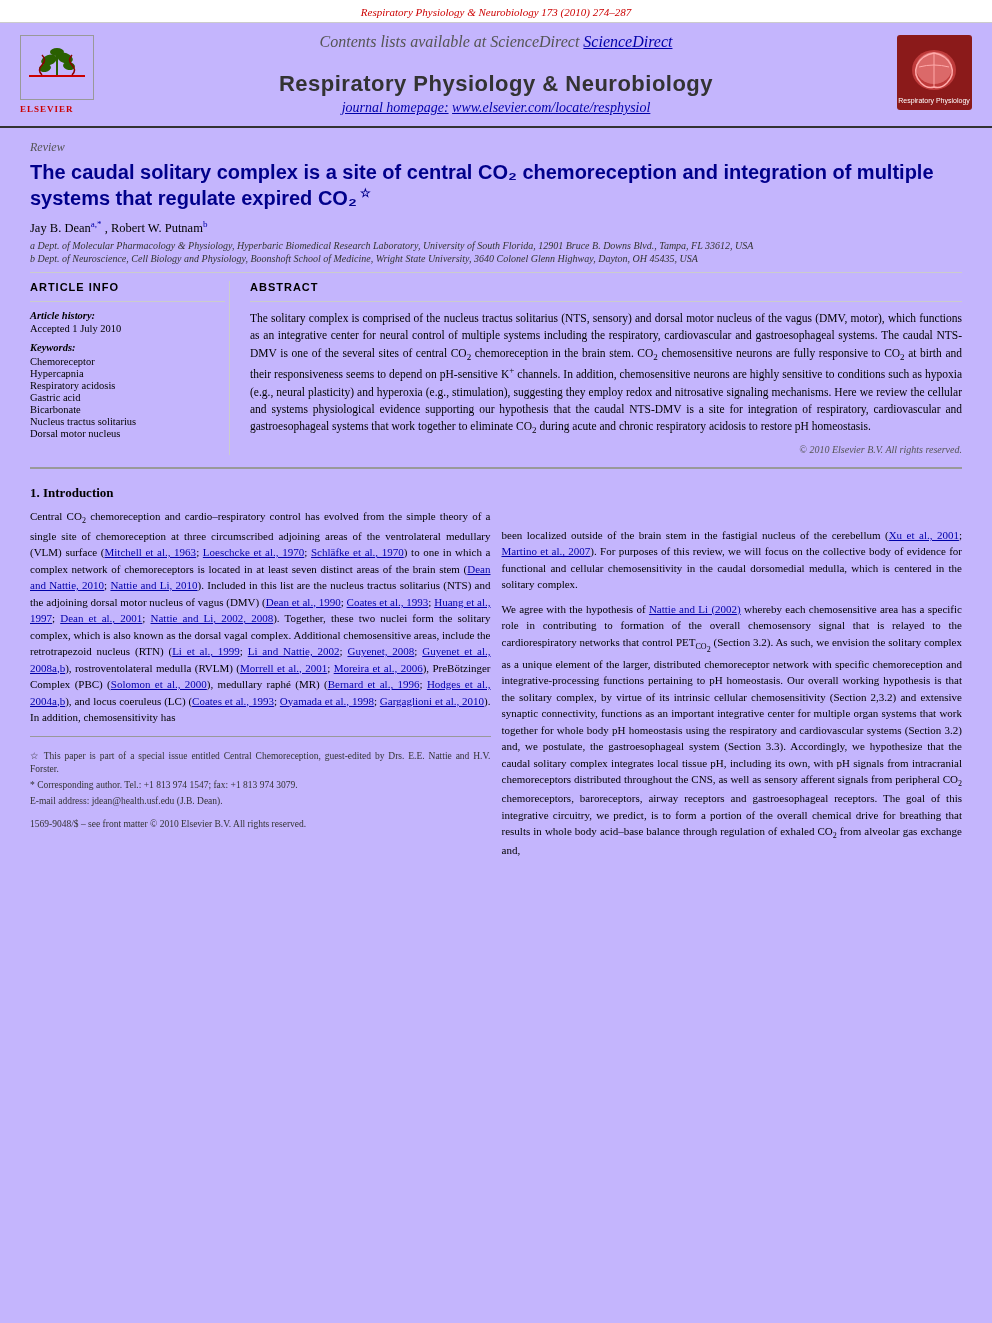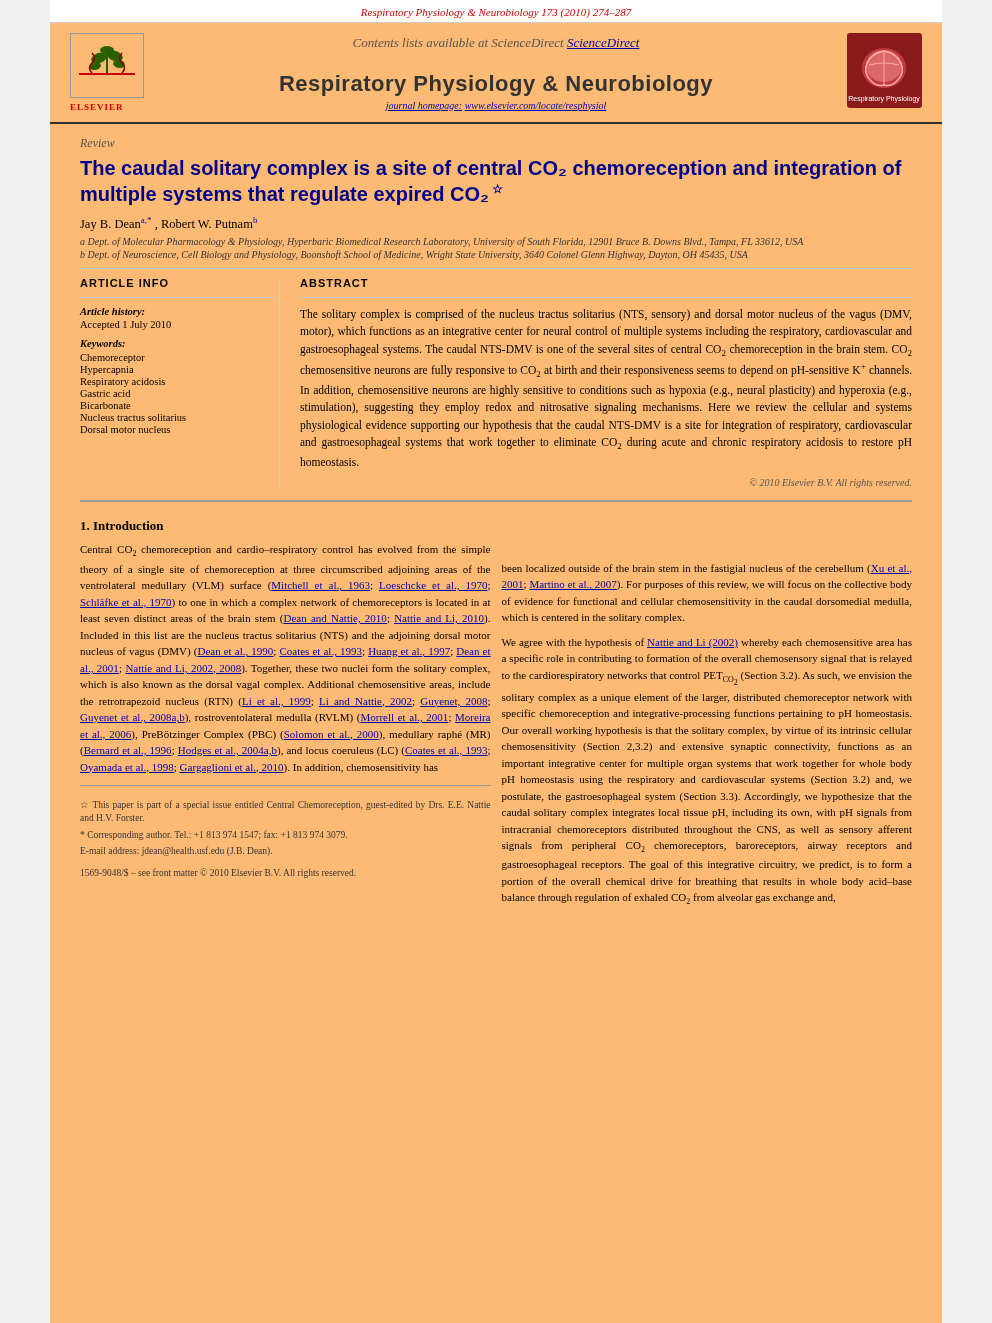--- a/index.html
+++ b/index.html
@@ -3,23 +3,23 @@
   <meta charset="utf-8">
   <style>
     * { margin: 0; padding: 0; box-sizing: border-box; }
     body {
       background: #f0f0f0;
       font-family: 'Times New Roman', Times, serif;
       font-size: 13px;
       color: #000;
     }
     .page-wrapper {
-      width: 892px;
+      width: 992px;
       min-height: 1323px;
-      background: #fdba74;
+      background: #c4b5fd;
       margin: 0 auto;
       position: relative;
     }
     
     .journal-top-bar {
       background: #fff;
       border-bottom: 1px solid #ccc;
       text-align: center;
       padding: 6px 0 4px;
       font-size: 11px;
@@ -40,34 +40,34 @@
     }
     .elsevier-logo svg {
       display: block;
       margin: 0 auto;
     }
     .journal-title-center {
       flex: 1;
       text-align: center;
     }
     .contents-line {
-      font-size: 13px;
+      font-size: 16px;
       color: #555;
       margin-bottom: 20px;
       font-style: italic;
     }
     .journal-main-title {
       font-size: 22px;
       font-weight: bold;
       color: #333;
       font-family: Arial, sans-serif;
       letter-spacing: 0.5px;
     }
     .journal-homepage {
-      font-size: 10px;
+      font-size: 14px;
       color: #555;
       margin-top: 3px;
       font-style: italic;
     }
     .journal-homepage span {
       color: #00a;
       text-decoration: underline;
     }
     .journal-logo-right {
       width: 80px;

